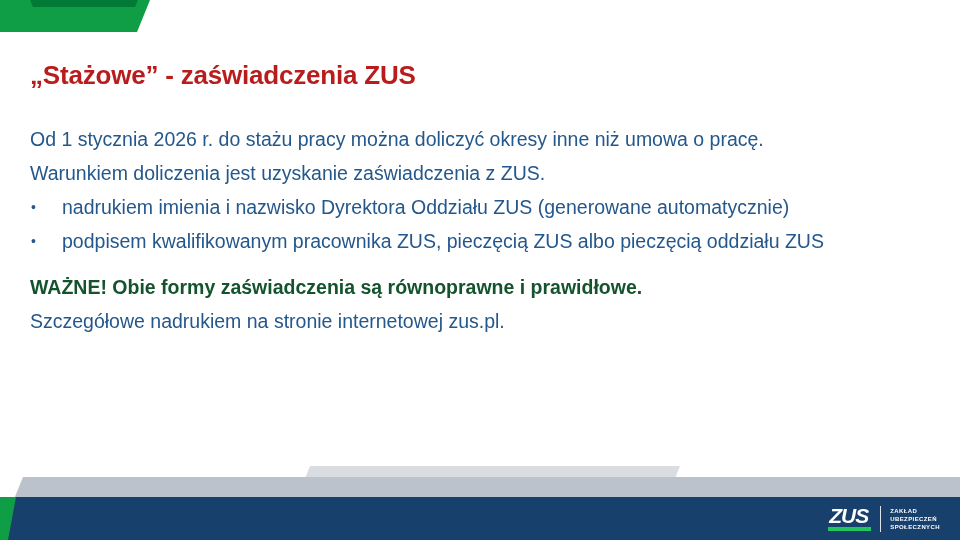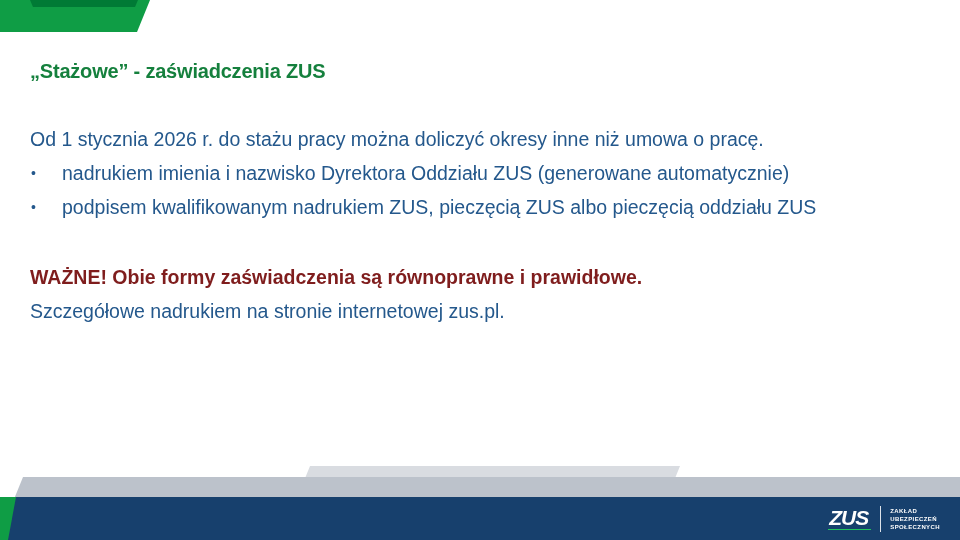--- a/index.html
+++ b/index.html
@@ -23,40 +23,40 @@
   .green-top-dark {
     position: absolute; left: 30px; top: 0;
     width: 110px; height: 7px;
     background: #007a35;
     clip-path: polygon(0 0, 108px 0, 105px 7px, 3px 7px);
   }
 
   
   .title {
     position: absolute; left: 30px; top: 60px;
-    font-size: 20px; font-weight: 700; color: #15803d;
+    font-size: 26px; font-weight: 700; color: #b91c1c;
     letter-spacing: -0.2px; white-space: nowrap;
   }
 
   
   .body-text {
     position: absolute; left: 30px; top: 122px;
     width: 910px;
     font-size: 19.5px; line-height: 34px; color: #24588c;
   }
   .line { white-space: nowrap; position: relative; }
   .line.indented { padding-left: 32px; }
   .bullet-dot {
     position: absolute; left: 1px; top: 0;
     font-size: 14px; line-height: 34px; color: #24588c;
   }
   .important {
-    margin-top: 36px;
+    margin-top: 12px;
     font-weight: 700;
-    color: #7f1d1d;
+    color: #14532d;
   }
 
   
   .bar-light-gray {
     position: absolute; left: 310px; top: 466px;
     width: 370px; height: 11px;
     background: #d9dce1;
     transform: skewX(-22deg);
     transform-origin: top left;
   }
@@ -81,21 +81,21 @@
 
   
   .logo {
     position: absolute; right: 20px; top: 497px; height: 43px;
     display: flex; align-items: center; gap: 9px;
     color: #ffffff;
   }
   .logo-zus {
     font-style: italic; font-weight: 800; font-size: 21px;
     letter-spacing: -1px;
-    border-bottom: 1px solid #22c55e;
+    border-bottom: 4px solid #22c55e;
     padding: 0 3px 1px 1px;
     line-height: 20px;
   }
   .logo-sep { width: 1px; height: 26px; background: rgba(255,255,255,0.85); }
   .logo-caption {
     display: flex; flex-direction: column; justify-content: center;
     font-size: 6px; line-height: 8px; font-weight: 600;
     letter-spacing: 0.4px;
   }
 </style>
@@ -104,29 +104,30 @@
 
 <div class="slide">
 
   <div class="green-top"></div>
   <div class="green-top-dark"></div>
 
   <div class="title">„Stażowe” - zaświadczenia ZUS</div>
 
   <div class="body-text">
     <div class="line">Od 1 stycznia 2026 r. do stażu pracy można doliczyć okresy inne niż umowa o pracę.</div>
+    <div class="line">Warunkiem doliczenia jest uzyskanie zaświadczenia z ZUS.</div>
 
     <div class="line indented">
       <span class="bullet-dot">•</span>
       <span>nadrukiem imienia i nazwisko Dyrektora Oddziału ZUS (generowane automatycznie)</span>
     </div>
 
     <div class="line indented">
       <span class="bullet-dot">•</span>
-      <span>podpisem kwalifikowanym nadrukiem ZUS, pieczęcią ZUS albo pieczęcią oddziału ZUS</span>
+      <span>podpisem kwalifikowanym pracownika ZUS, pieczęcią ZUS albo pieczęcią oddziału ZUS</span>
     </div>
 
     <div class="line important">WAŻNE! Obie formy zaświadczenia są równoprawne i prawidłowe.</div>
     <div class="line">Szczegółowe nadrukiem na stronie internetowej zus.pl.</div>
   </div>
 
   <div class="bar-light-gray"></div>
   <div class="bar-gray"></div>
   <div class="footer-bar"></div>
   <div class="green-footer"></div>

